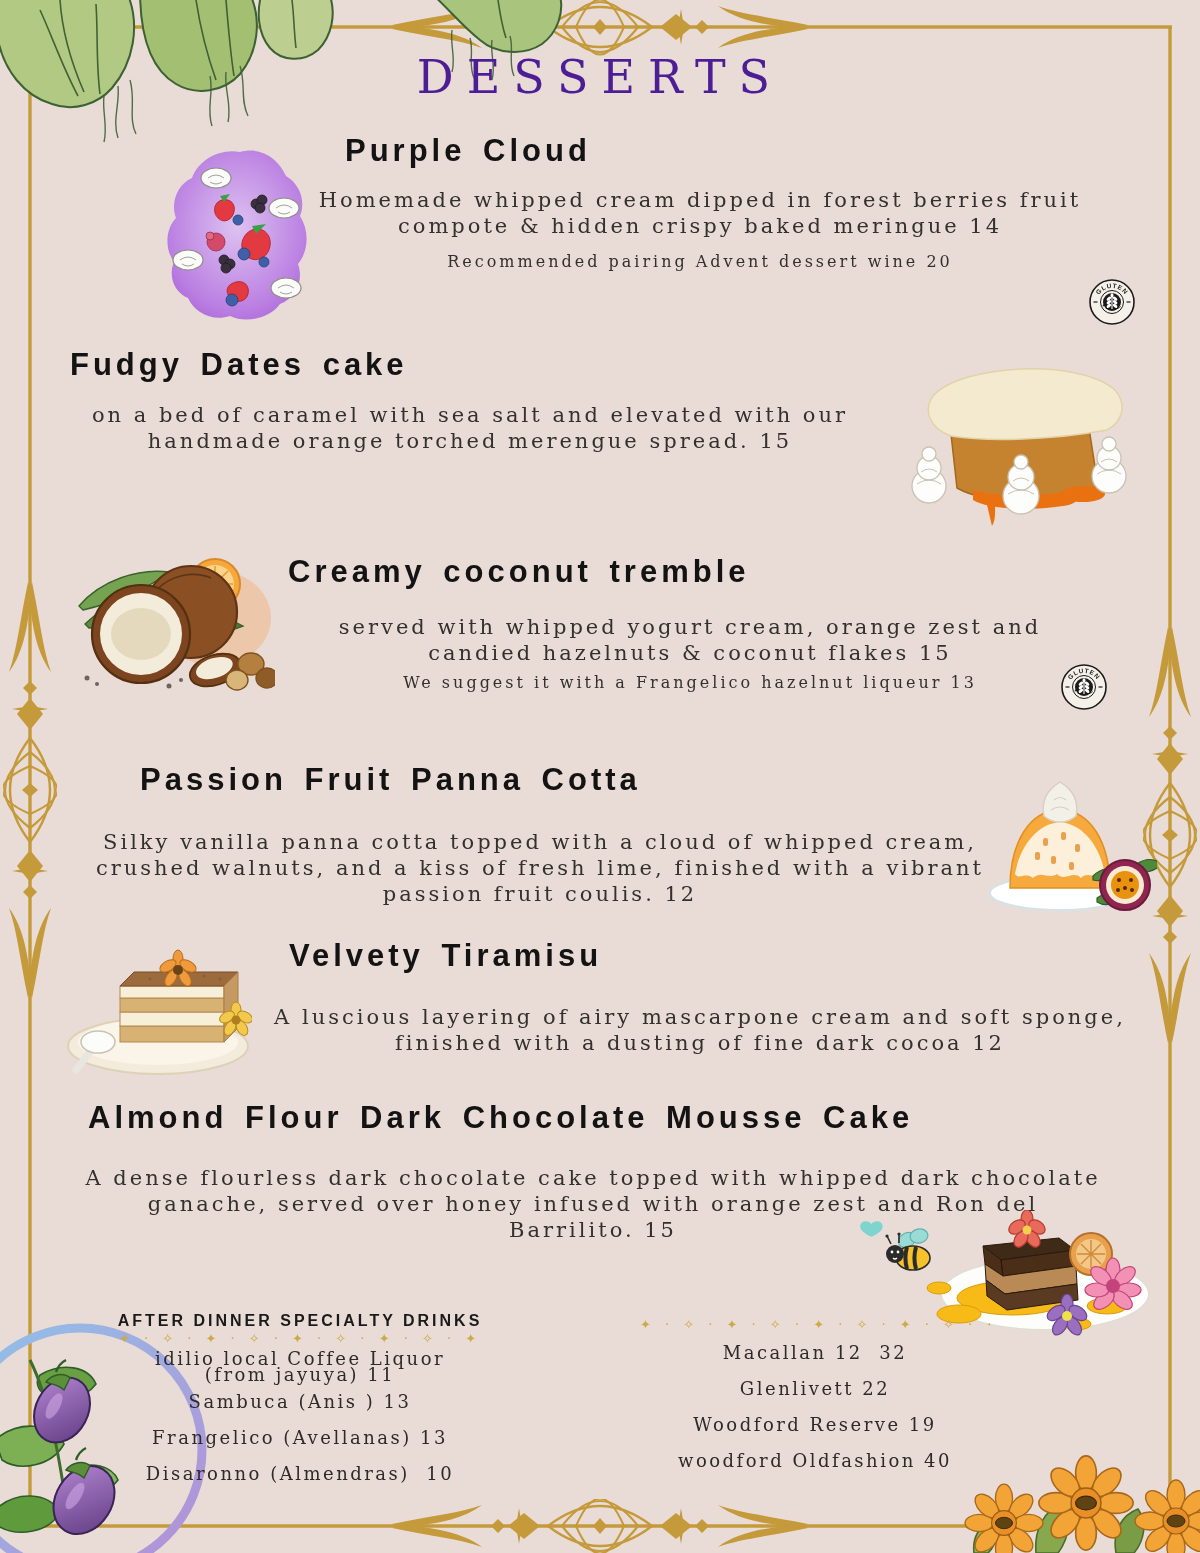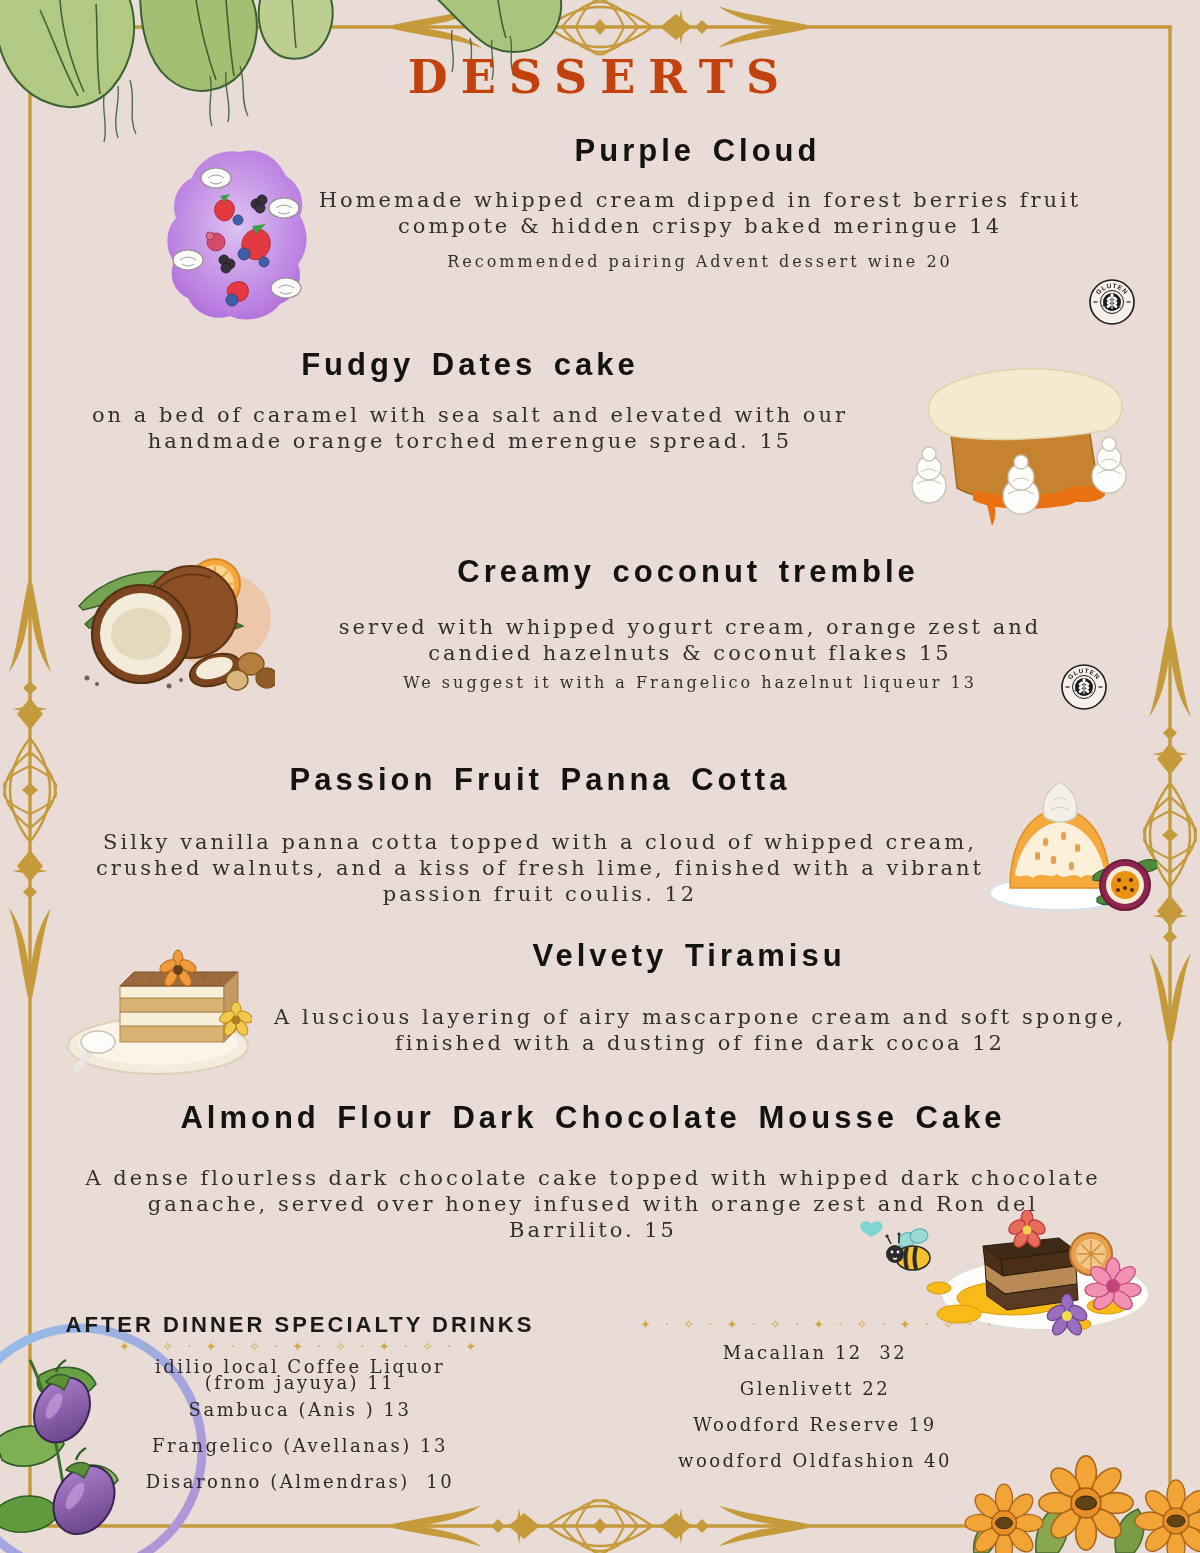--- a/index.html
+++ b/index.html
@@ -2,27 +2,27 @@
 <html><head>
 <meta charset="utf-8">
 <style>
   html,body{margin:0;padding:0;background:#d8ccc6;}
   .page{position:relative;width:1200px;height:1553px;margin:0 auto;background:#e9dcd6;overflow:hidden;
         font-family:"DejaVu Serif",serif;color:#2f2b28;}
   .abs{position:absolute;}
   svg{display:block;}
   
   .menu-title{left:0;right:0;top:50px;text-align:center;font-family:"DejaVu Serif",serif;
-    font-weight:700;font-size:46px;letter-spacing:13px;color:#c2410c;z-index:6;}
+    font-weight:400;font-size:46px;letter-spacing:13px;color:#4c1d95;z-index:6;}
   .dish-heading{font-family:"Liberation Sans",sans-serif;font-weight:700;font-size:31px;
-    letter-spacing:4px;word-spacing:5px;color:#131313;text-align:center;z-index:6;}
+    letter-spacing:4px;word-spacing:5px;color:#131313;z-index:6;}
   .dish-desc{font-size:21px;letter-spacing:3px;line-height:1.24;text-align:center;z-index:6;color:#33302d;}
   .dish-pairing{font-size:16px;letter-spacing:3px;text-align:center;z-index:6;color:#33302d;}
   .drink-col{z-index:6;text-align:center;}
-  .drink-header{font-family:"Liberation Sans",sans-serif;font-weight:700;font-size:22px;
+  .drink-header{font-family:"Liberation Sans",sans-serif;font-weight:700;font-size:16px;
     letter-spacing:3px;color:#1a1a1a;}
   .sparkle-row{font-size:13px;letter-spacing:5px;color:#cfa848;margin-top:1px;white-space:nowrap;overflow:hidden;}
   .drink-item{font-size:18px;letter-spacing:2.5px;margin-top:15px;white-space:pre-wrap;color:#2e2a27;}
   .drink-item.tight1{margin-top:5px;line-height:0.9;}
   .drink-item.tight2{margin-top:0;line-height:0.9;}
   .gf{z-index:7;}
 </style>
 </head>
 <body>
 

